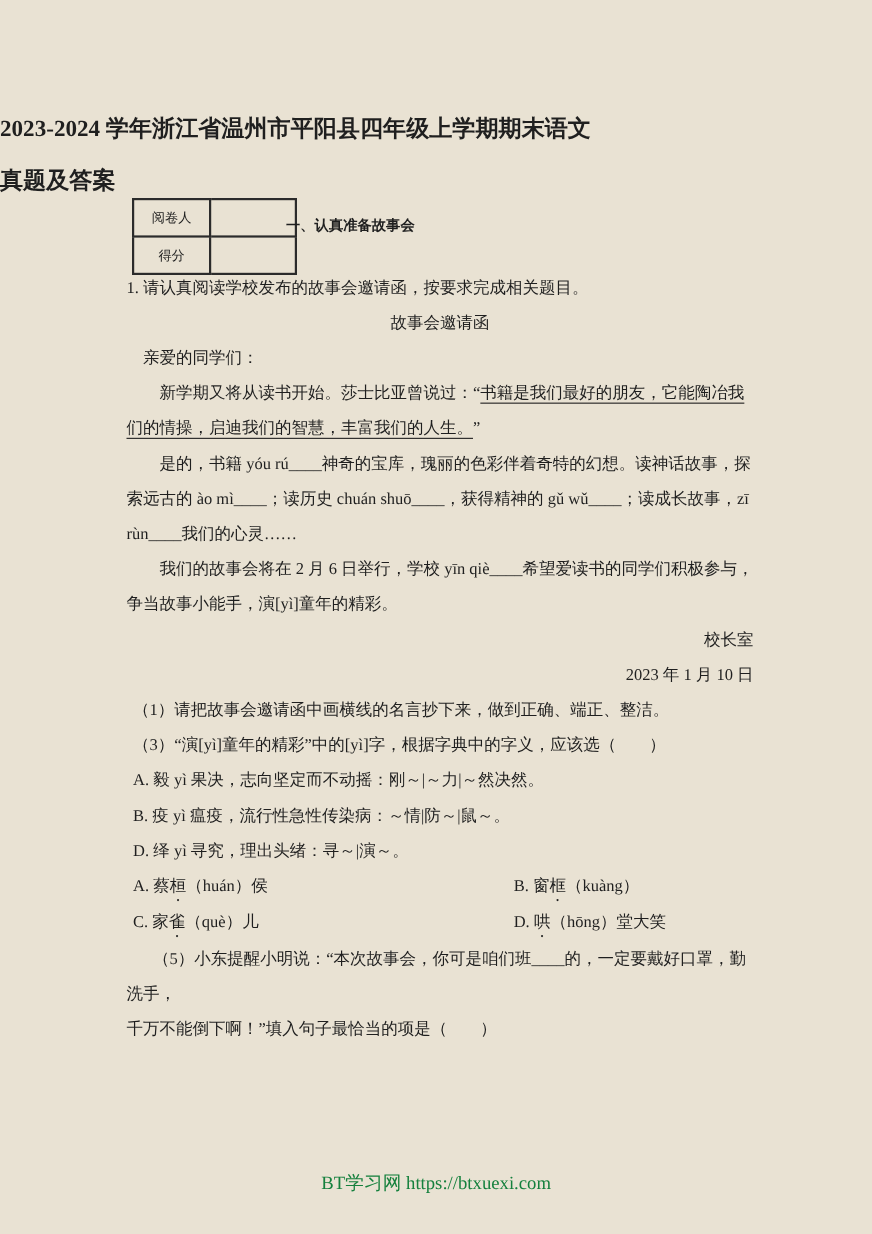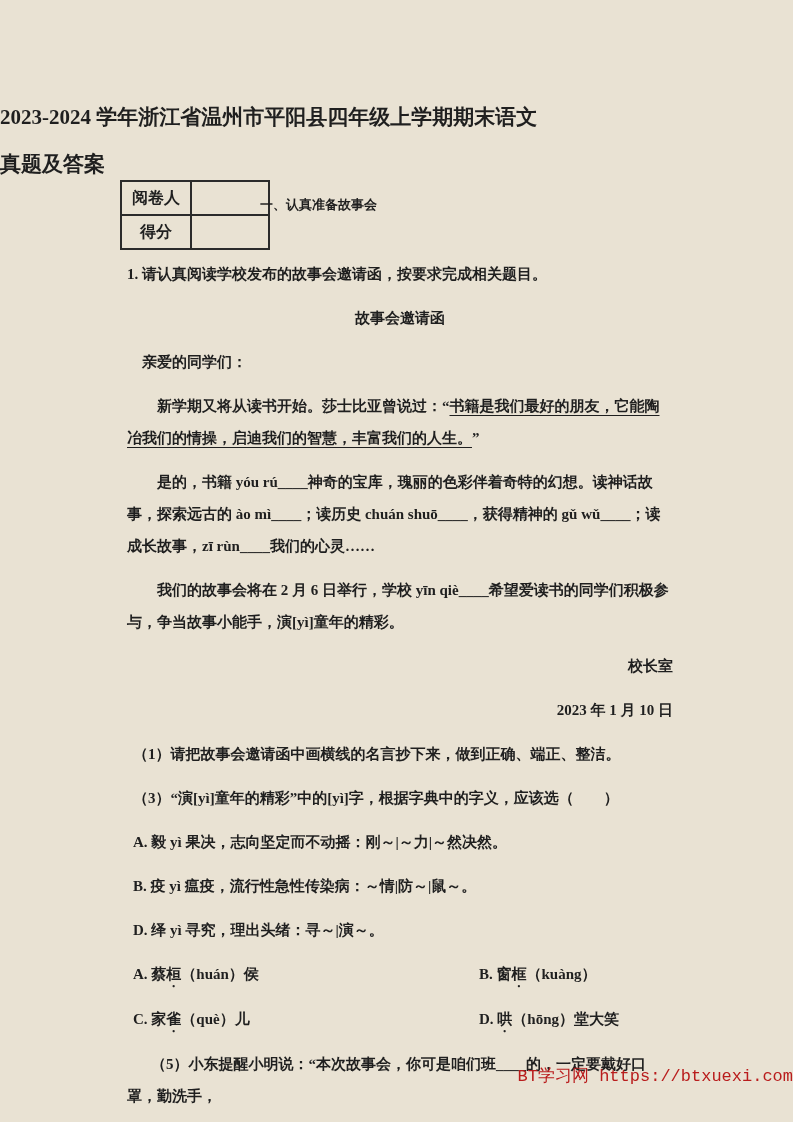--- a/index.html
+++ b/index.html
@@ -13,56 +13,56 @@
     position:absolute; top:94px; left:0; width:100%;
     font-weight:bold; font-size:21px; line-height:47px;
   }
   .grader-table {
     position:absolute; left:120px; top:180px;
     border-collapse:collapse;
   }
   .grader-table td {
     border:2px solid #2b2b2b; height:30px;
     text-align:center; vertical-align:middle;
-    font-weight:bold; font-size:16px;
+    font-weight:normal; font-size:12px;
   }
   .grader-table td.lbl { width:66px; }
   .grader-table td.blank { width:74px; }
   .section-heading {
     position:absolute; left:260px; top:194px;
     font-size:13px; font-weight:bold; line-height:22px;
   }
   .doc {
     position:absolute; left:115px; top:246px; width:570px;
     font-size:15px; line-height:32px;
   }
-  .doc p { margin:12px;font-weight:bold; }
+  .doc p { margin:0; }
   .t-center { text-align:center; }
   .t-right  { text-align:right; }
   .ind1  { text-indent:1em; }
   .ind2  { text-indent:2em; }
   .ind05 { text-indent:6px; }
   .ind15 { text-indent:1.6em; }
   .uq {
     text-decoration:underline;
     text-underline-offset:4px;
     text-decoration-thickness:1px;
   }
   .emph {
     -webkit-text-emphasis:filled dot;
     -webkit-text-emphasis-position:under;
     text-emphasis:filled dot;
     text-emphasis-position:under right;
   }
   .colA { display:inline-block; width:352px; text-indent:6px; }
   .footer {
     position:absolute; top:1064px; left:0; width:100%;
-    text-align:right;
-    font-family:Liberation Mono, monospace;
-    font-size:17px; color:#b91c1c;
+    text-align:center;
+    font-family:Liberation Serif, serif;
+    font-size:17px; color:#15803d;
   }
 </style>
 </head>
 <body>
 
 <div class="exam-title">
   <div>2023-2024 学年浙江省温州市平阳县四年级上学期期末语文</div>
   <div>真题及答案</div>
 </div>
 

